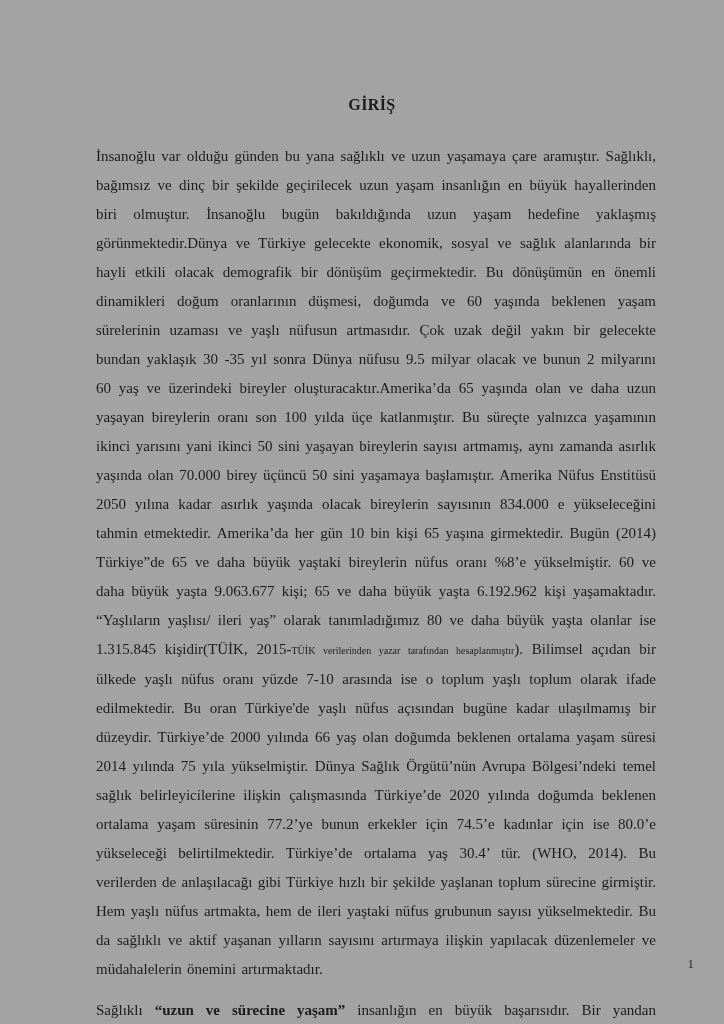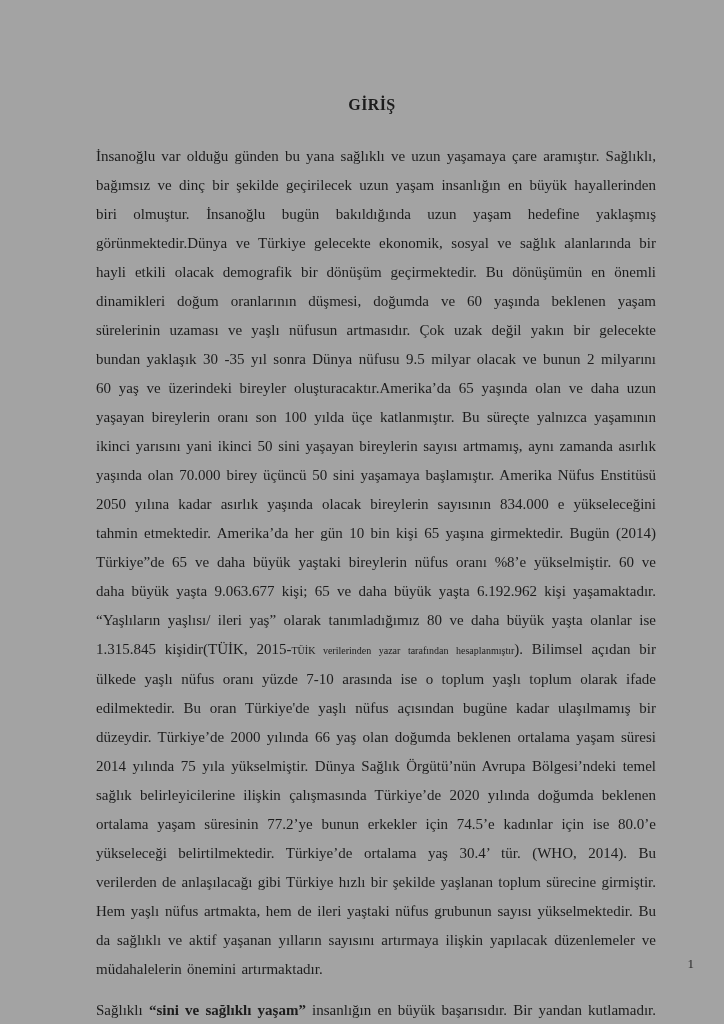--- a/index.html
+++ b/index.html
@@ -51,16 +51,16 @@
     color: #2a2a2a;
   }
 </style>
 </head>
 <body>
 
 <div class="page">
   <div class="content">
     <h1 class="doc-title">GİRİŞ</h1>
     <p class="para"><span>İnsanoğlu var olduğu günden bu yana sağlıklı ve uzun yaşamaya çare aramıştır. Sağlıklı, bağımsız ve dinç bir şekilde geçirilecek uzun yaşam insanlığın en büyük hayallerinden biri olmuştur. İnsanoğlu bugün bakıldığında uzun yaşam hedefine yaklaşmış görünmektedir.Dünya ve Türkiye gelecekte ekonomik, sosyal ve sağlık alanlarında bir hayli etkili olacak demografik bir dönüşüm geçirmektedir. Bu dönüşümün en önemli dinamikleri doğum oranlarının düşmesi, doğumda ve 60 yaşında beklenen yaşam sürelerinin uzaması ve yaşlı nüfusun artmasıdır. Çok uzak değil yakın bir gelecekte bundan yaklaşık 30 -35 yıl sonra Dünya nüfusu 9.5 milyar olacak ve bunun 2 milyarını 60 yaş ve üzerindeki bireyler oluşturacaktır.Amerika’da 65 yaşında olan ve daha uzun yaşayan bireylerin oranı son 100 yılda üçe katlanmıştır. Bu süreçte yalnızca yaşamının ikinci yarısını yani ikinci 50 sini yaşayan bireylerin sayısı artmamış, aynı zamanda asırlık yaşında olan 70.000 birey üçüncü 50 sini yaşamaya başlamıştır. Amerika Nüfus Enstitüsü 2050 yılına kadar asırlık yaşında olacak bireylerin sayısının 834.000 e yükseleceğini tahmin etmektedir. Amerika’da her gün 10 bin kişi 65 yaşına girmektedir.  Bugün (2014) Türkiye”de 65 ve daha büyük yaştaki bireylerin nüfus oranı %8’e yükselmiştir. 60 ve daha büyük yaşta 9.063.677 kişi; 65 ve daha büyük yaşta 6.192.962 kişi yaşamaktadır. “Yaşlıların yaşlısı/ ileri yaş” olarak tanımladığımız 80 ve daha büyük yaşta olanlar ise 1.315.845 kişidir(TÜİK, 2015-</span><span class="small-note">TÜİK verilerinden yazar tarafından hesaplanmıştır</span><span>). Bilimsel açıdan bir ülkede yaşlı nüfus oranı yüzde 7-10 arasında ise o toplum yaşlı toplum olarak ifade edilmektedir. Bu oran Türkiye'de yaşlı nüfus açısından bugüne kadar ulaşılmamış bir düzeydir. Türkiye’de 2000 yılında 66 yaş olan doğumda beklenen ortalama yaşam süresi 2014 yılında 75 yıla yükselmiştir. Dünya Sağlık Örgütü’nün Avrupa Bölgesi’ndeki temel sağlık belirleyicilerine ilişkin çalışmasında Türkiye’de 2020 yılında doğumda beklenen ortalama yaşam süresinin 77.2’ye bunun erkekler için 74.5’e kadınlar için ise 80.0’e yükseleceği belirtilmektedir. Türkiye’de ortalama yaş 30.4’ tür. (WHO, 2014). Bu verilerden de anlaşılacağı gibi Türkiye hızlı bir şekilde yaşlanan toplum sürecine girmiştir. Hem yaşlı nüfus artmakta, hem de ileri yaştaki nüfus grubunun sayısı yükselmektedir. Bu da sağlıklı ve aktif yaşanan yılların sayısını artırmaya ilişkin yapılacak düzenlemeler ve müdahalelerin önemini artırmaktadır.</span></p>
-    <p class="para"><span>Sağlıklı </span><strong class="bold-phrase">“sini ve sağlıklı yaşam”</strong><span> insanlığın en büyük başarısıdır. Bir yandan kutlamadır. Diğer yandan beraberinde getirdiği ekonomik, sosyal ve kültürel sorunlar nedeniyle bir mücadele alanıdır. Küreselleşen Dünya’da yaş, yaşlılık, yaşlanma yeni kavramlar değildir.</span></p>
+    <p class="para"><span>Sağlıklı </span><strong class="bold-phrase">“uzun ve sürecine yaşam”</strong><span> insanlığın en büyük başarısıdır. Bir yandan kutlamadır. Diğer yandan beraberinde getirdiği ekonomik, sosyal ve kültürel sorunlar nedeniyle bir mücadele alanıdır. Küreselleşen Dünya’da yaş, yaşlılık, yaşlanma yeni kavramlar değildir.</span></p>
   </div>
   <div class="page-number">1</div>
 </div>
 
 </body></html>

